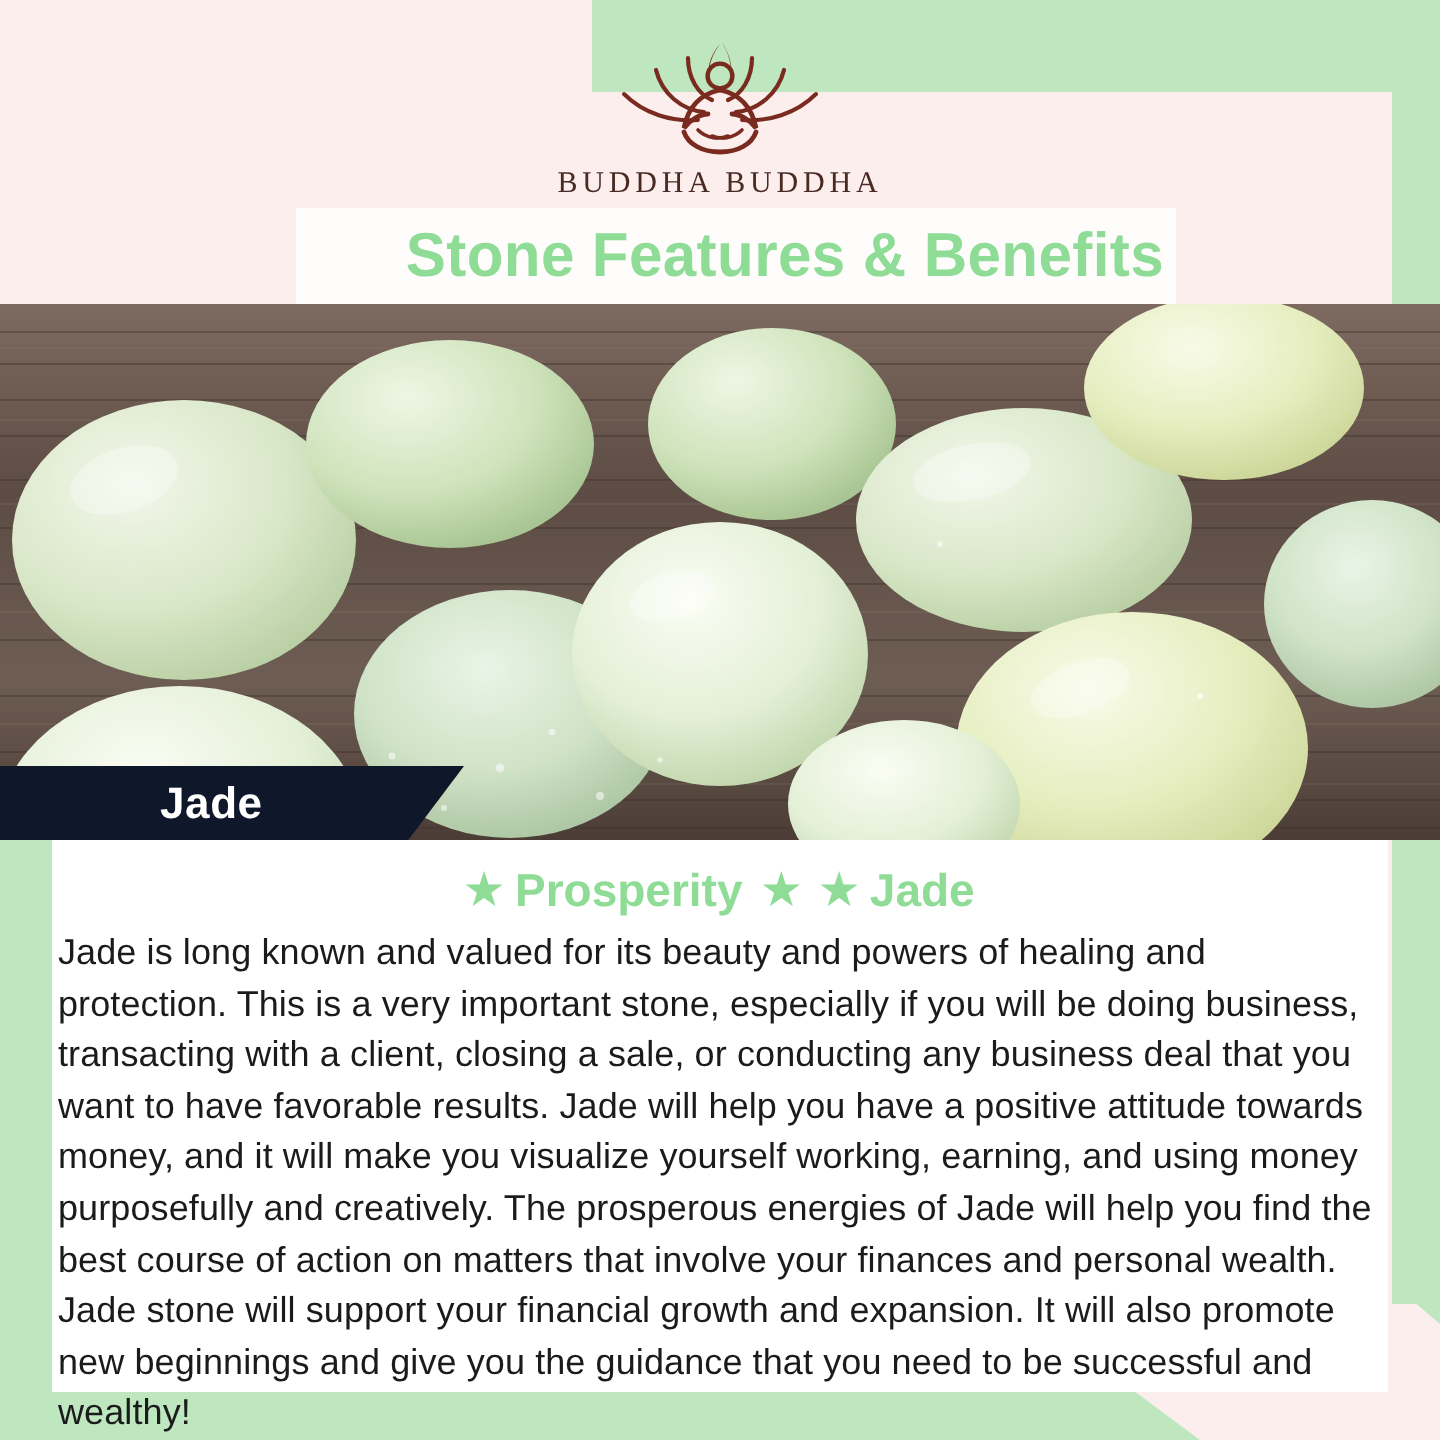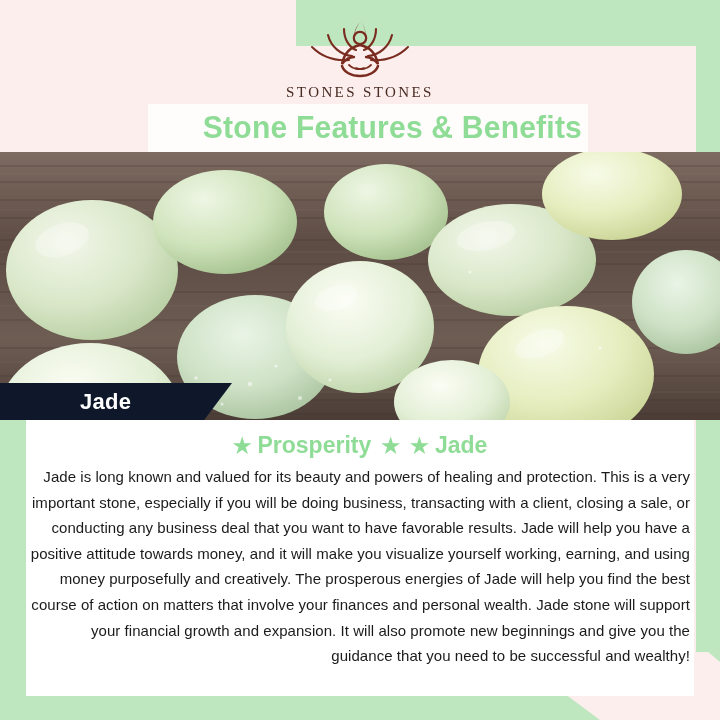--- a/index.html
+++ b/index.html
@@ -97,22 +97,22 @@
   }
   .benefit {
     display:flex; align-items:center; gap:6px;
     font-family:"Liberation Sans Narrow","Liberation Sans", sans-serif;
     font-weight:bold; font-size:23px; color:#8fdc97; white-space:nowrap;
   }
   .benefit .star { font-size:21px; line-height:1; color:#8fdc97; }
   .body-text {
     padding:0 4px 0 3px;
     font-family:"Liberation Sans Narrow","Liberation Sans", sans-serif;
-    font-size:15px; line-height:25.6px; color:#1b1b1b;
-    text-align:right; letter-spacing:0.05px;
+    font-size:18px; line-height:25.6px; color:#1b1b1b;
+    text-align:left; letter-spacing:0.05px;
   }
 </style>
 </head>
 <body>
 
 <div class="frame-top-right"></div>
 <div class="frame-right"></div>
 <div class="frame-right-bevel"></div>
 <div class="frame-left-bevel"></div>
 <div class="frame-left"></div>
@@ -130,21 +130,21 @@
       <path d="M8 33 C18 43 32 47 45 46" stroke-width="2"></path>
       <path d="M104 33 C94 43 80 47 67 46" stroke-width="2"></path>
       <circle cx="56" cy="24" r="6.2" stroke-width="2.2"></circle>
       <path d="M56 31 C46 33 40 40 38 50 C41 46 46 43 50 43" stroke-width="2.4"></path>
       <path d="M56 31 C66 33 72 40 74 50 C71 46 66 43 62 43" stroke-width="2.4"></path>
       <path d="M38 52 C40 58 47 62 56 62 C65 62 72 58 74 52" stroke-width="2.4"></path>
       <path d="M45 51 C49 55 55 56 60 54" stroke-width="1.8"></path>
       <path d="M67 51 C63 55 57 56 52 54" stroke-width="1.8"></path>
     </g>
   </svg>
-  <div class="logo-text">STONES STONES</div>
+  <div class="logo-text">BUDDHA BUDDHA</div>
 </div>
 
 <div class="title-band">
   <div class="title-text">Stone Features &amp; Benefits</div>
 </div>
 
 <div class="photo">
   <svg width="720" height="268" viewBox="0 0 720 268">
     <defs>
       <linearGradient id="wood" x1="0" y1="0" x2="0" y2="1">

